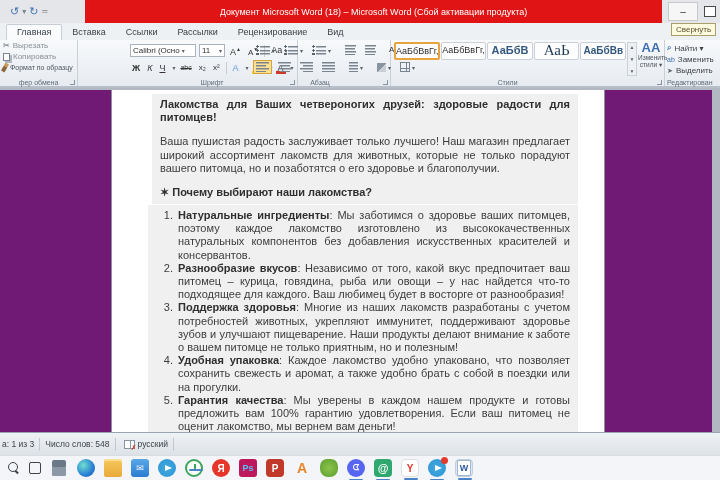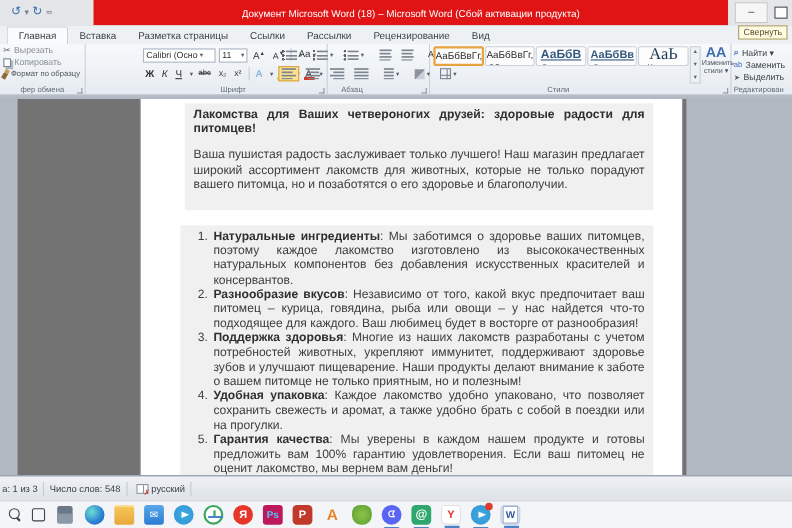--- a/index.html
+++ b/index.html
@@ -61,35 +61,35 @@
       radial-gradient(circle at 1.5px 1.5px,#5b646e 1.2px,transparent 1.3px),
       radial-gradient(circle at 1.5px 5.5px,#5b646e 1.2px,transparent 1.3px),
       radial-gradient(circle at 1.5px 9px,#5b646e 1.2px,transparent 1.3px),
       linear-gradient(#7a848e,#7a848e) 4px 0.5px/10px 1.5px no-repeat,
       linear-gradient(#7a848e,#7a848e) 4px 4.5px/10px 1.5px no-repeat,
       linear-gradient(#7a848e,#7a848e) 4px 8px/10px 1.5px no-repeat; }
   
   .scard { width:46px; height:18px; background:#fdfdfd; border:1px solid #c9d0d8; border-radius:2px; text-align:center; overflow:hidden; }
   .scard.selected { border:2px solid #e8a33d; }
   .sprev { font-size:9px; color:#2c2c2c; line-height:15px; white-space:nowrap; }
-  .sprev.blue { color:#34597e; font-weight:bold;text-decoration:underline; }
+  .sprev.blue { color:#34597e; font-weight:bold; }
   .sprev.big { font-size:15px; font-family:"Liberation Serif", serif; color:#1f3b57; }
   .slab { font-size:6.5px; color:#5b646e; white-space:nowrap; }
   .gal-scroll { width:10px; height:34px; border:1px solid #c9d0d8; background:#eef1f4; display:flex; flex-direction:column; align-items:center; justify-content:space-between; font-size:5px; color:#5b646e; padding:1px 0; }
   .chstyles { width:26px; text-align:center; }
   .chstyles .aa { font-size:13px; font-weight:bold; color:#3f6fb0; line-height:12px; }
   .chstyles .lbl { font-size:6.5px; color:#4c555e; line-height:7px; }
   
   .edrow { display:flex; align-items:center; gap:3px; font-size:8px; color:#3c434a; padding:1px 2px; white-space:nowrap; }
 
   
   .tooltip { position:absolute; left:671px; top:23px; background:#fffbe1; border:1px solid #a89e6e; font-size:8px; color:#574d2c; padding:1px 4px; z-index:50; }
 
   
-  .docarea { position:absolute; left:16px; top:90px; width:608px; height:342px; background:#737373; overflow:hidden; }
+  .docarea { position:absolute; left:0; top:90px; width:712px; height:342px; background:#701a75; overflow:hidden; }
   .page { position:absolute; left:112px; top:0; width:492px; height:342px; background:#ffffff; box-shadow:-1px 0 0 #8c929c, 1px 0 0 #8c929c; }
   .dblock { position:absolute; background:#f0f0f0; color:#3d3d3d; font-size:11px; line-height:13.2px; text-align:justify; }
   .block1 { left:40px; top:4px; width:426px; padding:4px 8px 5px 8px; }
   .block2 { left:36px; top:115px; width:430px; padding:4px 8px 4px 4px; }
   .doc-title { font-weight:bold; color:#2f2f2f; margin-bottom:11px; }
   .doc-intro { margin-bottom:11px; }
   .doc-heading { font-weight:bold; color:#2f2f2f; }
   .block2 ol { margin-left:24px; }
   .block2 li { padding-left:2px; }
   .block2 b { color:#2f2f2f; }
@@ -160,21 +160,20 @@
       <div class="win-min">
           <span>–</span>
         </div>
       <div class="win-max"></div>
     </div>
   </div>
 
   <div class="tabrow">
     <div class="tab active">Главная</div>
     <div class="tab">Вставка</div>
-    <div class="tab">Разметка страницы</div>
     <div class="tab">Ссылки</div>
     <div class="tab">Рассылки</div>
     <div class="tab">Рецензирование</div>
     <div class="tab">Вид</div>
   </div>
 
   <div class="tooltip">Свернуть</div>
 
   <div class="ribbon">
 
@@ -295,26 +294,26 @@
         </div>
         <div class="scard">
           <div class="sprev">АаБбВвГг,</div>
           <div class="slab">¶ Без инте...</div>
         </div>
         <div class="scard">
           <div class="sprev blue" style="font-size:11px;">АаБбВ</div>
           <div class="slab">Заголово...</div>
         </div>
         <div class="scard">
+          <div class="sprev big">АаЬ</div>
+          <div class="slab">Название</div>
+        </div>
+        <div class="scard">
           <div class="sprev blue" style="font-size:10px;">АаБбВв</div>
           <div class="slab">Заголово...</div>
-        </div>
-        <div class="scard">
-          <div class="sprev big">АаЬ</div>
-          <div class="slab">Название</div>
         </div>
         <div class="gal-scroll">
           <span>▲</span>
           <span>▼</span>
           <span>▼</span>
         </div>
         <div class="chstyles">
           <div class="aa">АА</div>
           <div class="lbl">Изменить</div>
           <div class="lbl">стили ▾</div>
@@ -339,20 +338,21 @@
       </div>
       <div class="glabel" style="text-align:left;padding-left:2px;">Редактирован</div>
     </div>
   </div>
 
   <div class="docarea">
     <div class="page">
       <div class="dblock block1">
         <p class="doc-title">Лакомства для Ваших четвероногих друзей: здоровые радости для питомцев!</p>
         <p class="doc-intro">Ваша пушистая радость заслуживает только лучшего! Наш магазин предлагает широкий ассортимент лакомств для животных, которые не только порадуют вашего питомца, но и позаботятся о его здоровье и благополучии.</p>
+        <p class="doc-heading">✶ Почему выбирают наши лакомства?</p>
       </div>
       <div class="dblock block2">
         <ol>
           <li><b>Натуральные ингредиенты</b><span>: Мы заботимся о здоровье ваших питомцев, поэтому каждое лакомство изготовлено из высококачественных натуральных компонентов без добавления искусственных красителей и консервантов.</span></li>
           <li><b>Разнообразие вкусов</b><span>: Независимо от того, какой вкус предпочитает ваш питомец – курица, говядина, рыба или овощи – у нас найдется что-то подходящее для каждого. Ваш любимец будет в восторге от разнообразия!</span></li>
           <li><b>Поддержка здоровья</b><span>: Многие из наших лакомств разработаны с учетом потребностей животных, укрепляют иммунитет, поддерживают здоровье зубов и улучшают пищеварение. Наши продукты делают внимание к заботе о вашем питомце не только приятным, но и полезным!</span></li>
           <li><b>Удобная упаковка</b><span>: Каждое лакомство удобно упаковано, что позволяет сохранить свежесть и аромат, а также удобно брать с собой в поездки или на прогулки.</span></li>
           <li><b>Гарантия качества</b><span>: Мы уверены в каждом нашем продукте и готовы предложить вам 100% гарантию удовлетворения. Если ваш питомец не оценит лакомство, мы вернем вам деньги!</span></li>
         </ol>
       </div>

